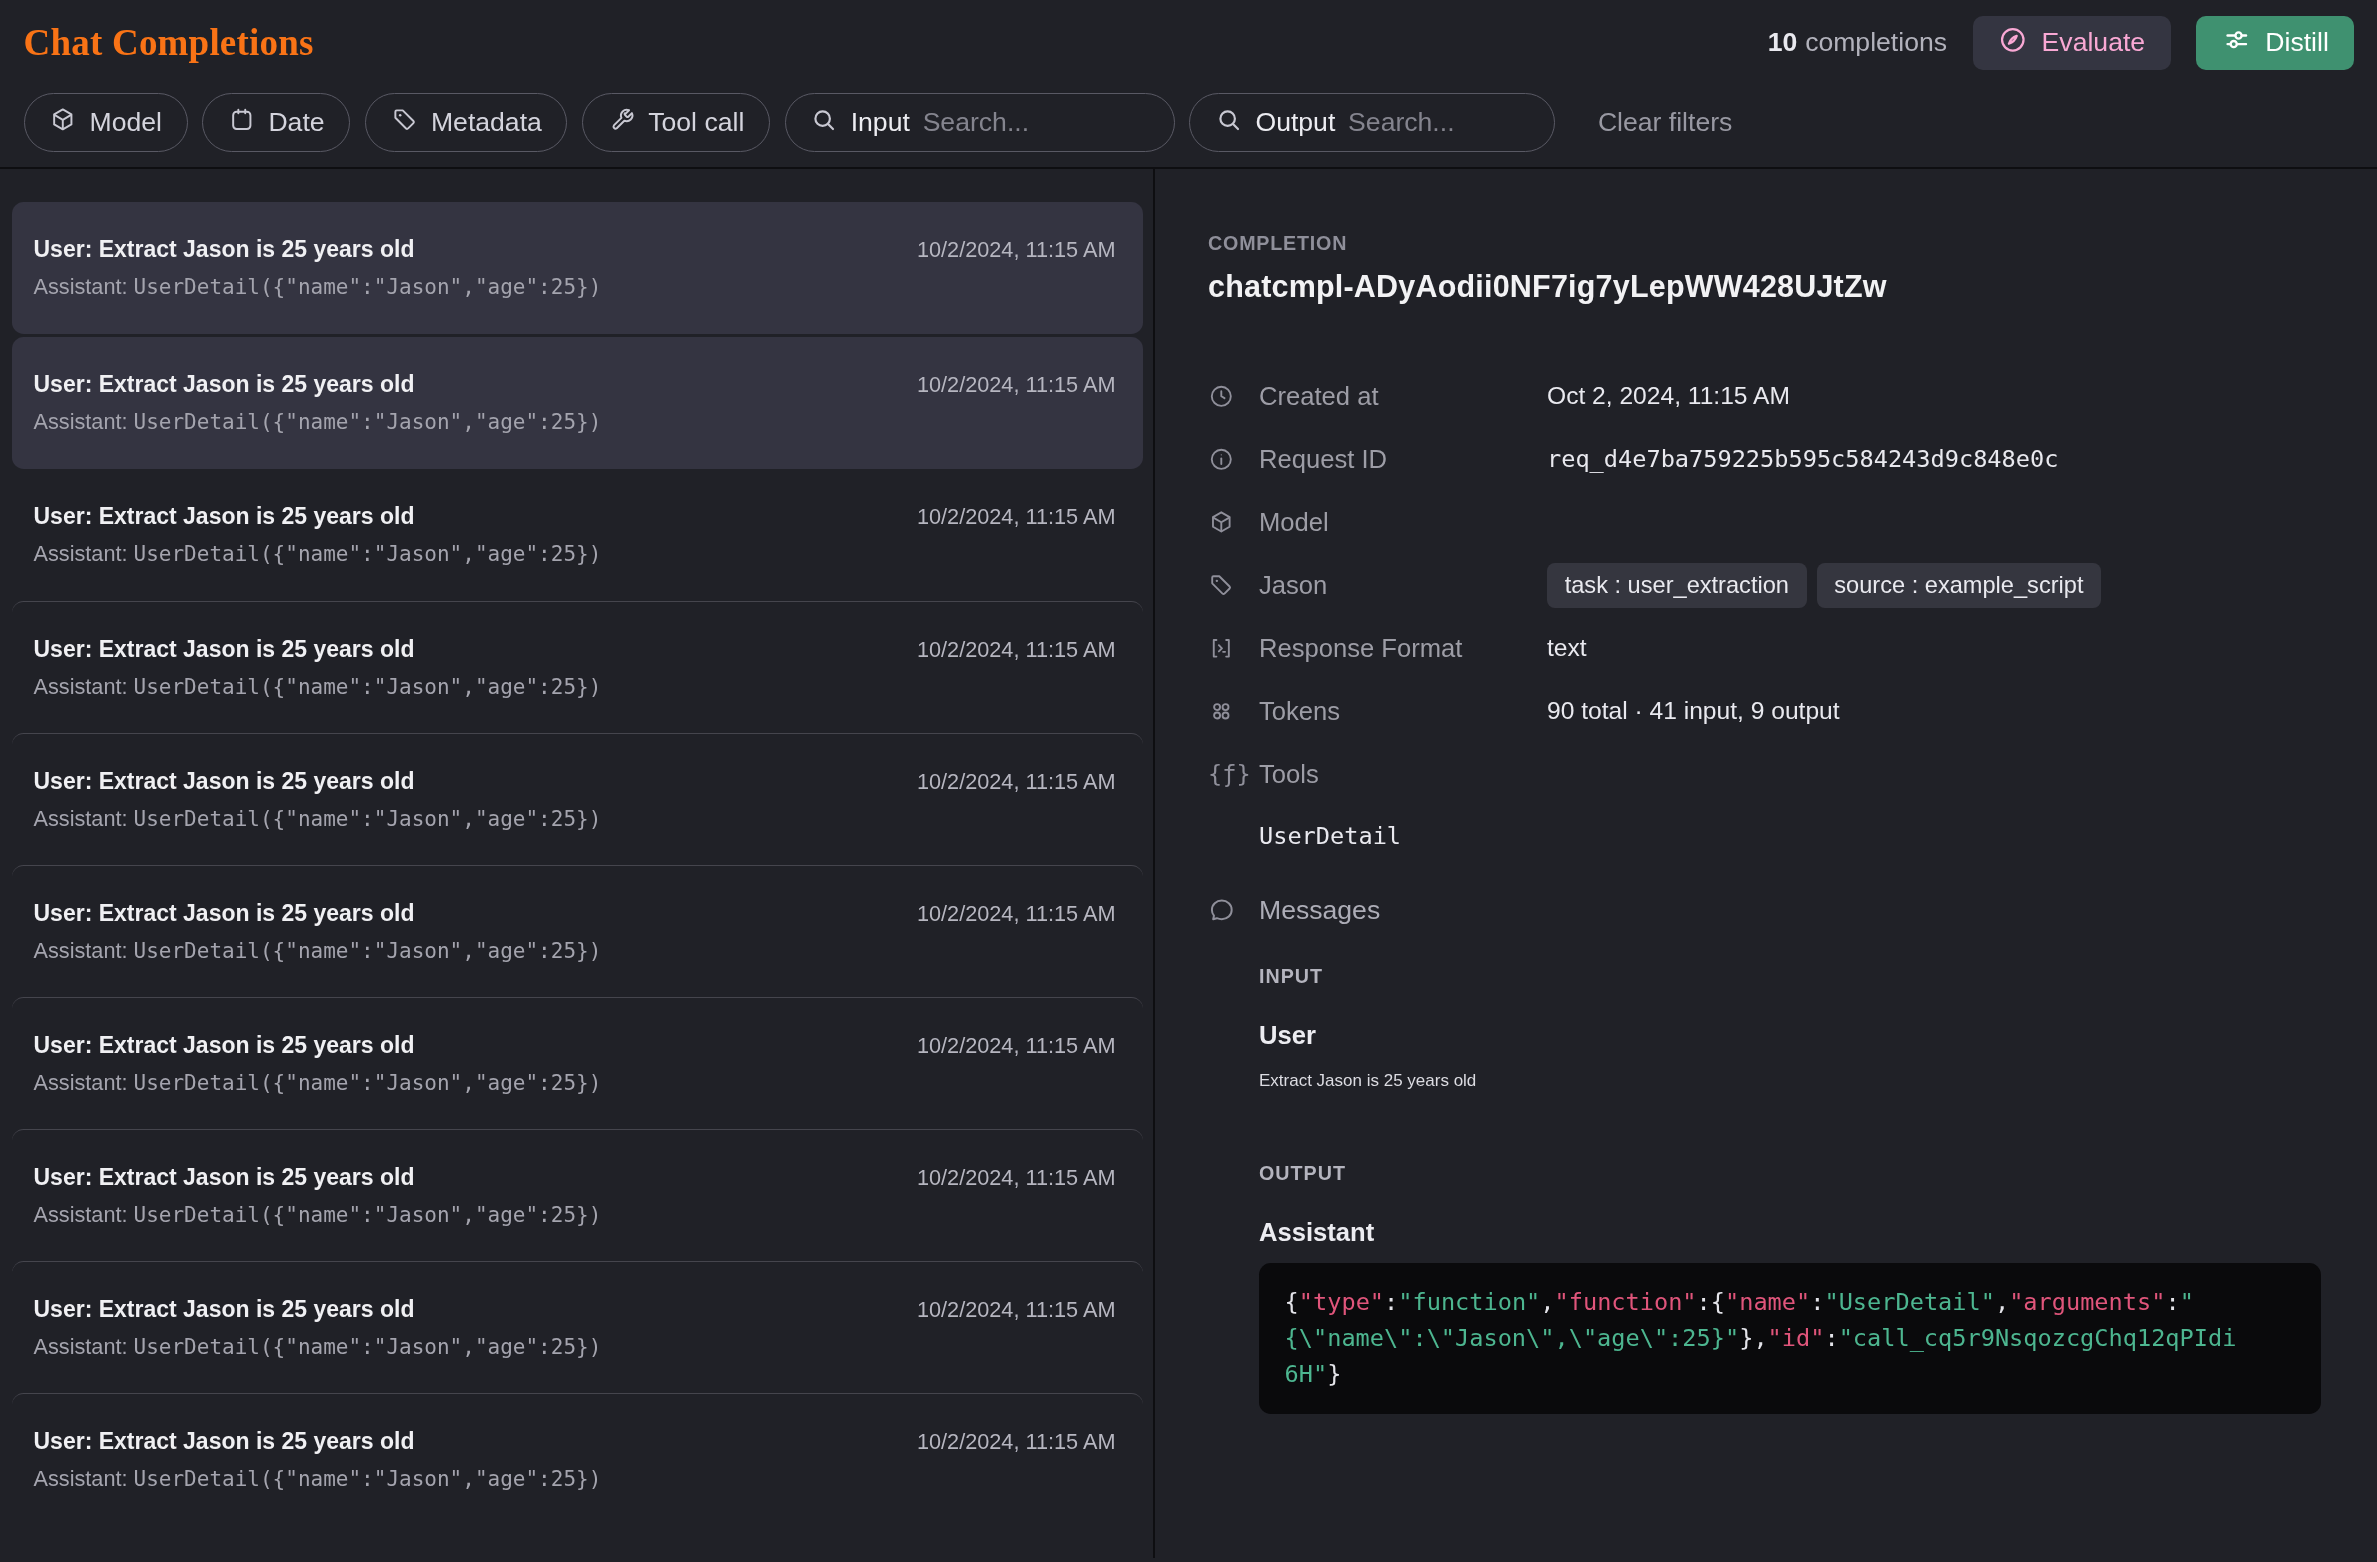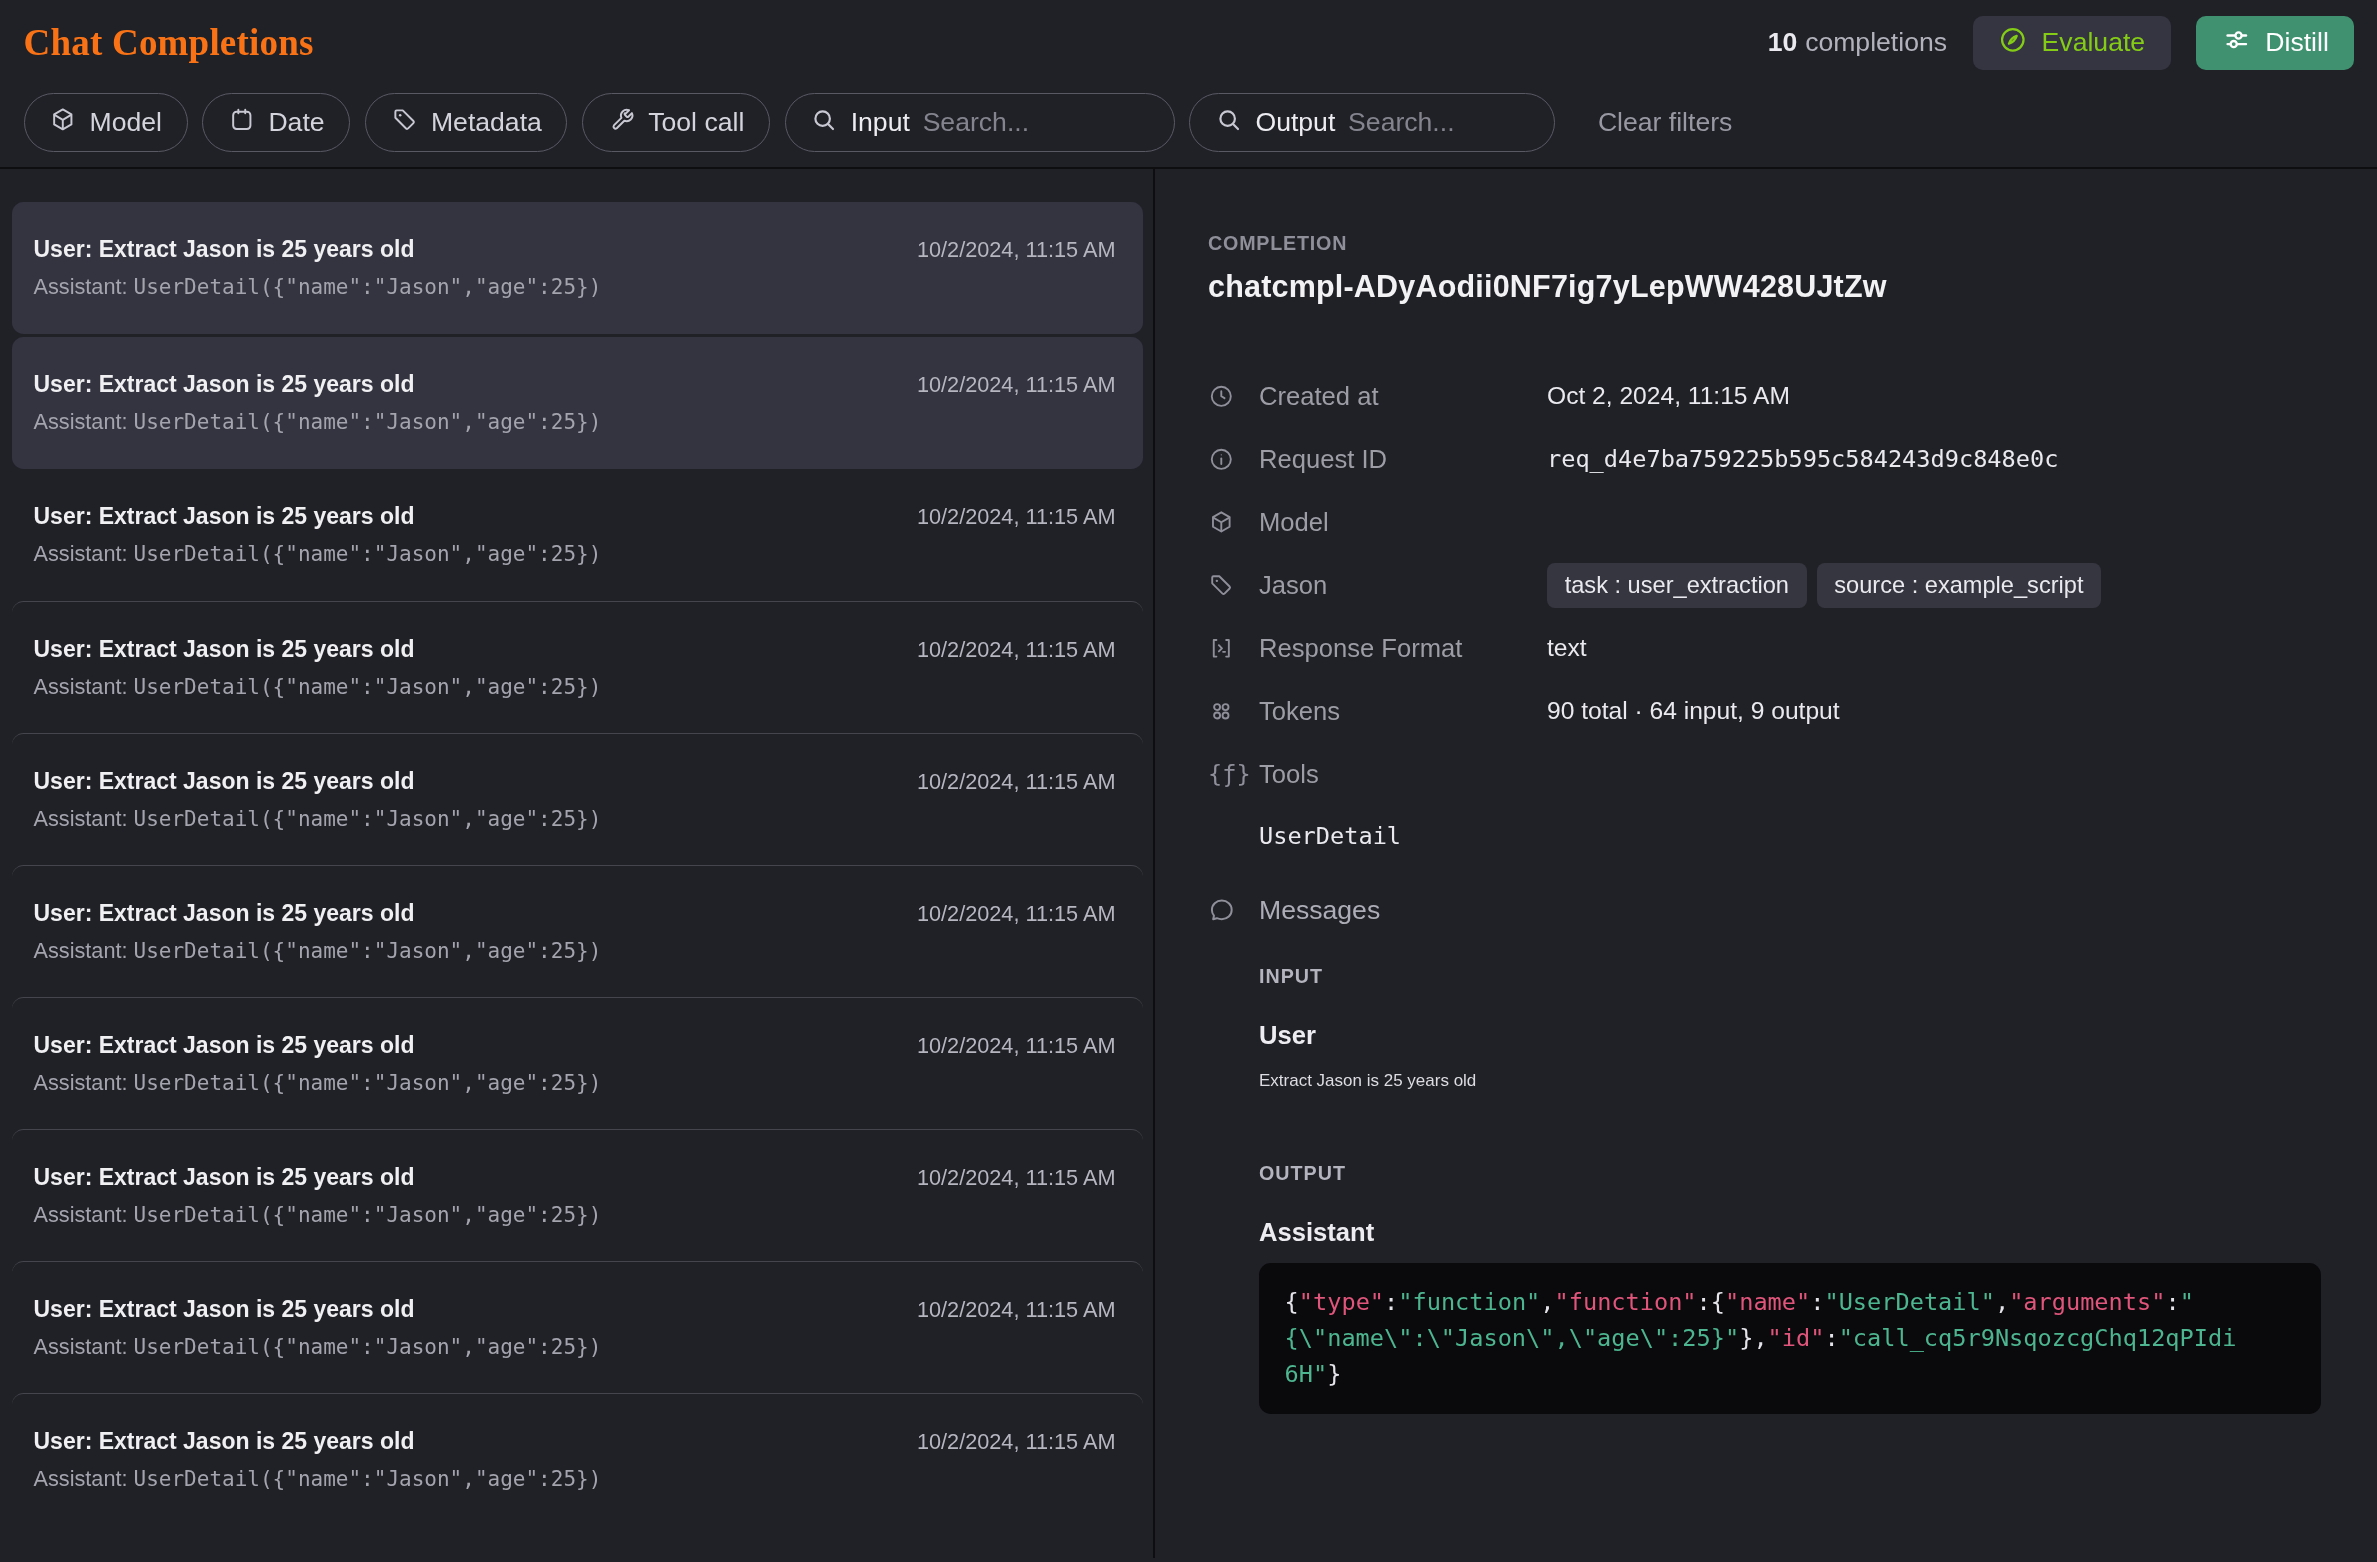--- a/index.html
+++ b/index.html
@@ -18,21 +18,21 @@
   .header-actions { display:flex; align-items:center; gap:25.6px; }
   .count { font-size:26.6px; color:#b2b2bc; }
   .count b { color:#e9e9ef; font-weight:700; margin-right:7.9px; }
   .btn {
     display:flex; align-items:center; gap:13.8px;
     height:54px; padding:0 25.6px; border-radius:9.9px;
     font-size:26.6px; font-weight:500; border:none; cursor:pointer;
     font-family:"Liberation Sans", sans-serif;
   }
   .btn svg { width:29.6px; height:29.6px; }
-  .btn-secondary { background:#343541; color:#84cc16; }
+  .btn-secondary { background:#343541; color:#f9a8d4; }
   .btn-primary { background:#3f9170; color:#ffffff; }
 
   
   .filter-bar { display:flex; align-items:center; gap:14.8px; margin-top:23.6px; padding-bottom:14.8px; }
   .pill {
     display:flex; align-items:center; gap:12.8px;
     height:59px; padding:0 24.6px; border-radius:984px;
     border:1.5px solid #595964; background:transparent;
     font-size:26.6px; color:#d4d4dd; cursor:pointer;
     font-family:"Liberation Sans", sans-serif;
@@ -322,21 +322,21 @@
         <div class="field-row">
     <span class="field-icon">
             <svg viewBox="0 0 24 24" fill="none" stroke="currentColor" stroke-width="1.7">
               <circle cx="8.2" cy="8.2" r="2.7"></circle>
               <circle cx="15.8" cy="8.2" r="2.7"></circle>
               <circle cx="8.2" cy="15.8" r="2.7"></circle>
               <circle cx="15.8" cy="15.8" r="2.7"></circle>
             </svg>
           </span>
     <span class="field-label">Tokens</span>
-    <span class="field-value">90 total · 64 input, 9 output</span>
+    <span class="field-value">90 total · 41 input, 9 output</span>
   </div>
         <div class="field-row">
     <span class="field-icon">
             <span class="braces">{ƒ}</span>
           </span>
     <span class="field-label">Tools</span>
     <span class="field-value"></span>
   </div>
       </div>
 

